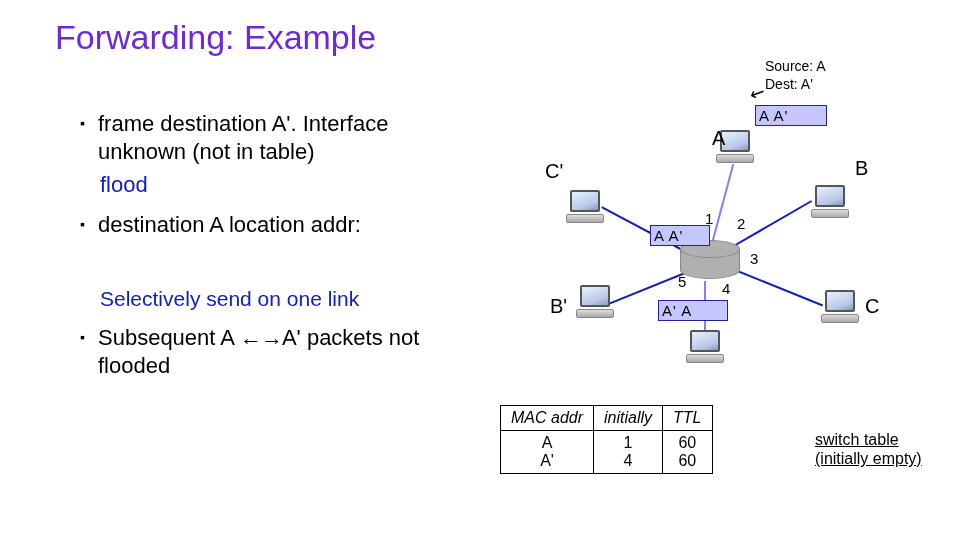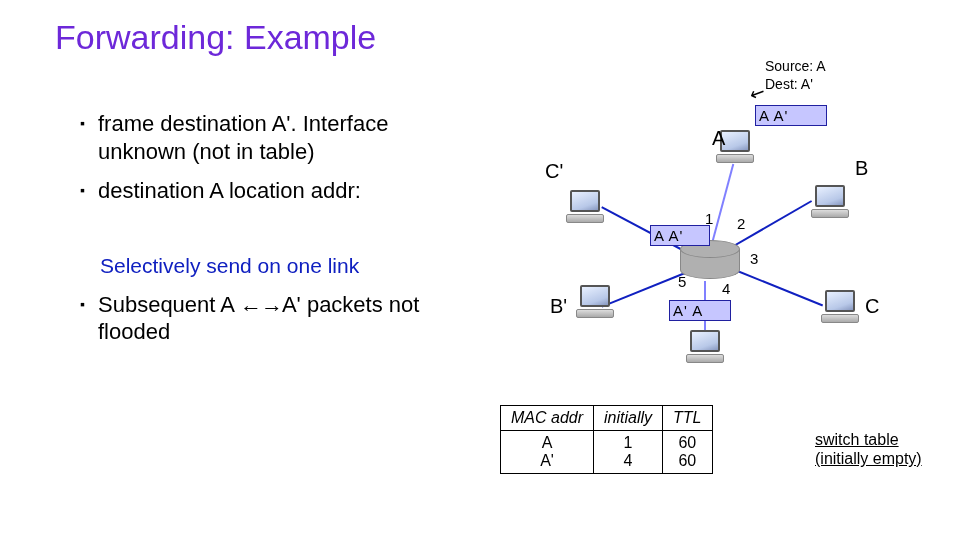--- a/index.html
+++ b/index.html
@@ -153,20 +153,21 @@
   <div>Source: A</div>
   <div>Dest: A'</div>
 </div>
 <div class="arrow-sd">↙</div>
 
 <div class="bullets">
   <div class="b-row">
     <div class="b-mark">▪</div>
     <div>frame destination A'. Interface unknown (not in table)</div>
   </div>
+  <div class="b-sub flood">flood</div>
   <div class="b-row" style="margin-top:12px">
     <div class="b-mark">▪</div>
     <div>destination A location addr:</div>
   </div>
   <div class="b-sub selone">Selectively send on one link</div>
   <div class="b-row" style="margin-top:12px">
     <div class="b-mark">▪</div>
     <div>
       <span>Subsequent A </span><span class="ifarrow">←→</span><span>A' packets not flooded</span>
     </div>
@@ -224,21 +225,21 @@
 
   <div class="nodelabel" style="left:60px;top:200px">B'</div>
   <div class="nodelabel" style="left:55px;top:65px">C'</div>
 
   <div class="frame" style="left:265px;top:10px;width:72px">
     <span>A A'</span>
   </div>
   <div class="frame" style="left:160px;top:130px;width:60px">
     <span>A A'</span>
   </div>
-  <div class="frame" style="left:179px;top:205px;width:62px">
+  <div class="frame" style="left:168px;top:205px;width:70px">
     <span>A' A</span>
   </div>
 </div>
 
 <table class="stable">
   <tbody>
       <tr>
     <th>MAC addr</th>
     <th>initially</th>
     <th>TTL</th>

